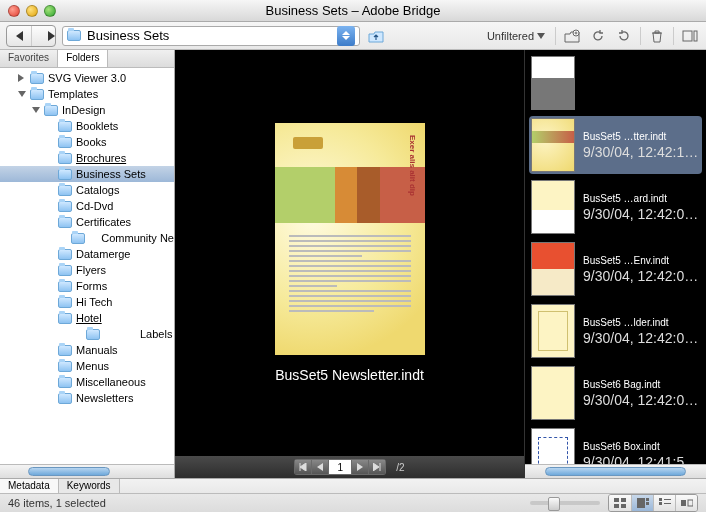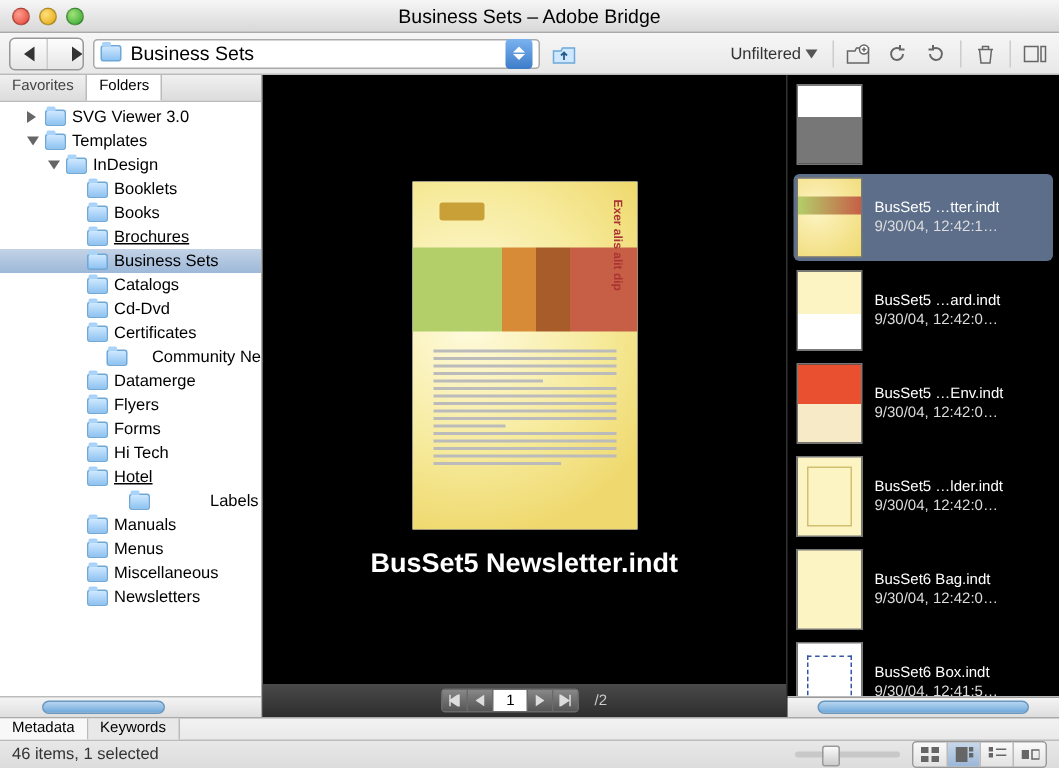--- a/index.html
+++ b/index.html
@@ -54,21 +54,21 @@
 
 .center { flex: 1; background: #000; display: flex; flex-direction: column; position: relative; }
 .preview-wrap { flex: 1; display: flex; align-items: center; justify-content: center; flex-direction: column; gap: 12px; }
 .thumb-large { width: 150px; height: 232px; background: #fff; position: relative; overflow: hidden; }
 .tl-bg { position:absolute; inset:0; background: radial-gradient(circle at 25% 40%, #fffbe0 0%, #f6ea9a 50%, #efd96f 80%); }
 .tl-band { position:absolute; top:44px; left:0; right:0; height:56px; background: linear-gradient(90deg,#b3cf6a 0 40%, #d78b36 40% 55%, #a85c2a 55% 70%, #c75f47 70% 100%); }
 .tl-head { position:absolute; top:12px; right:8px; font-size:8px; color:#a33; font-weight:bold; writing-mode: vertical-rl; }
 .tl-lines { position:absolute; top:112px; left:14px; right:14px; display:flex; flex-direction:column; gap:3px; }
 .tl-lines span { height:2px; background:#bbb; }
 .tl-logo { position:absolute; top:14px; left:18px; width:30px; height:12px; background:#c9a038; border-radius:2px; }
-.preview-label { color: #fff; font-size: 18px; font-weight: bold; text-align: center; }
+.preview-label { color: #fff; font-size: 14px; font-weight: normal; text-align: center; }
 .center-bot { height: 22px; background: linear-gradient(#4a4a4a,#2d2d2d); display:flex; align-items:center; justify-content:center; gap:6px; }
 .pagectrl { display:flex; align-items:center; background:#6a6a6a; border-radius:3px; padding:1px; gap:1px; }
 .pagectrl .pgbtn { width:16px; height:14px; background:linear-gradient(#888,#555); display:flex; align-items:center; justify-content:center; }
 .pagectrl input { width:22px; height:14px; border:none; background:#fff; font-size:10px; text-align:center; }
 .pgtotal { color:#ccc; font-size:10px; margin-left:4px; }
 
 .rightpane { width: 182px; background: #000; border-left: 1px solid #333; display: flex; flex-direction: column; }
 .rthumbs { flex: 1; overflow: hidden; padding: 2px 0; }
 .rthumb { display: flex; gap: 8px; padding: 4px 6px; align-items: center; }
 .rthumb.sel { background: #5c6e8a; border-radius: 4px; margin: 2px 4px; padding: 2px 2px; }
@@ -78,21 +78,21 @@
 .rthumb .mini.m1:after { content:""; position:absolute; top:12px; left:0; right:0; height:12px; background:linear-gradient(90deg,#b3cf6a,#c75f47); }
 .rthumb .mini.m2 { background: linear-gradient(#fdf4c4 55%, #fff 55%); }
 .rthumb .mini.m3 { background: linear-gradient(#e85030 50%, #f6eac7 50%); }
 .rthumb .mini.m4 { background: #fdf4c4; }
 .rthumb .mini.m4:after { content:""; position:absolute; inset:6px; border:1px solid #d0c070; }
 .rthumb .mini.m5 { background: #fdf4c4; }
 .rthumb .mini.m6 { background: #fff; }
 .rthumb .mini.m6:after { content:""; position:absolute; top:8px; left:6px; right:6px; bottom:8px; border:1px dashed #35a; }
 .rthumb .info { display: flex; flex-direction: column; gap: 2px; overflow: hidden; }
 .rthumb .name { color: #fff; font-size: 10px; white-space: nowrap; overflow: hidden; text-overflow: ellipsis; }
-.rthumb .date { color: #ddd; font-size: 10px; white-space: nowrap; overflow: hidden; }
+.rthumb .date { color: #ddd; font-size: 14px; white-space: nowrap; overflow: hidden; }
 
 
 .bottombar { height: 34px; background: linear-gradient(#f2f2f2,#dcdcdc); border-top:1px solid #aaa; display:flex; flex-direction:column; }
 .bb-tabs { height: 16px; display: flex; border-bottom:1px solid #bbb; }
 .bb-tab { padding: 1px 8px; font-size:10px; border-right:1px solid #bbb; background:#e8e8e8; }
 .bb-tab.active { background:#f8f8f8; }
 .bb-status { flex:1; display:flex; align-items:center; padding:0 8px; font-size:10px; color:#333; }
 .bb-right { margin-left:auto; display:flex; align-items:center; gap:8px; }
 .slider { width: 70px; height: 4px; background:#c8c8c8; border-radius:2px; position:relative; }
 .slider:before { content:""; position:absolute; left:18px; top:-4px; width:10px; height:12px; background:linear-gradient(#fafafa,#ccc); border:1px solid #999; border-radius:2px; }

